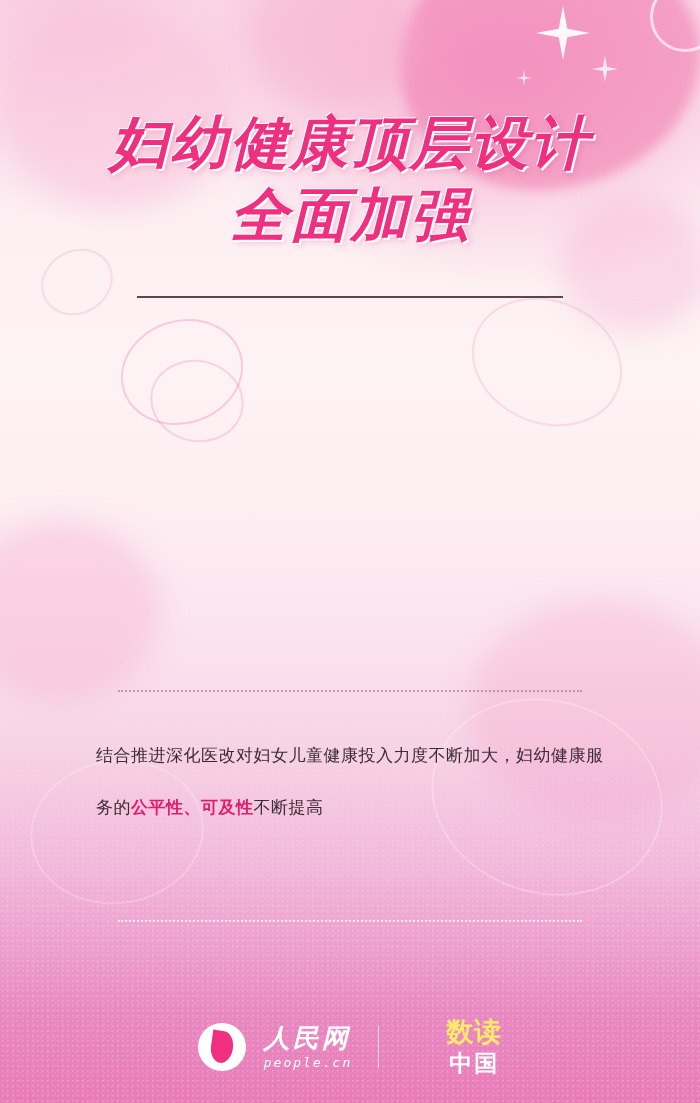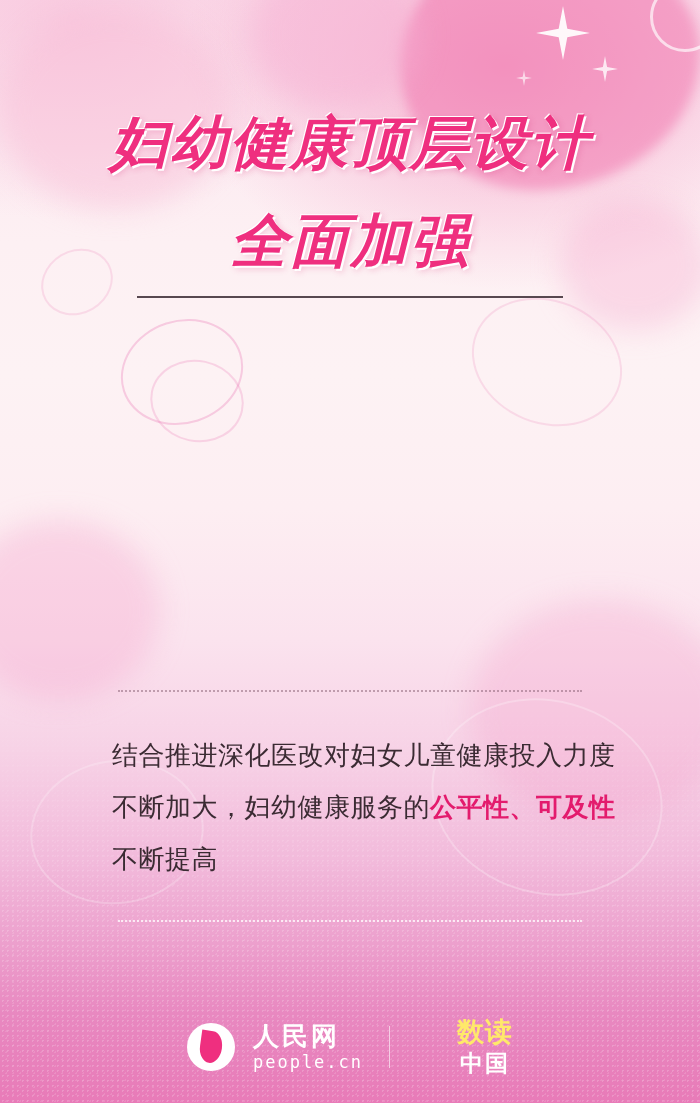--- a/index.html
+++ b/index.html
@@ -115,21 +115,21 @@
     font-weight: bold;
     font-style: italic;
     letter-spacing: 2px;
     color: #ef2f7f;
     text-shadow:
       2px 2px 0 #ffffff,
       -1px -1px 0 #ffffff,
       3px 3px 6px rgba(214,40,116,0.25);
   }
   .headline .line1 { font-size: 58px; line-height: 70px; text-align: center; }
-  .headline .line2 { font-size: 58px; line-height: 74px; margin-top: 26px; }
+  .headline .line2 { font-size: 58px; line-height: 74px; }
 
   .rule {
     position: absolute;
     left: 137px;
     top: 296px;
     width: 426px;
     height: 2px;
     background: #3a2a33;
     opacity: .85;
   }
@@ -171,25 +171,25 @@
     width: 464px;
     height: 0;
     border-top: 2px dotted rgba(120,80,100,0.45);
   }
   .dotted-top { top: 690px; }
   .dotted-bottom { top: 920px; border-top-color: rgba(255,255,255,0.75); }
 
   
   .para {
     position: absolute;
-    left: 112px;
+    left: 96px;
     top: 730px;
     width: 520px;
     font-family: Liberation Serif, serif;
-    font-size: 26px;
+    font-size: 17px;
     line-height: 52px;
     color: #3b2b33;
     letter-spacing: .5px;
   }
   .para .hl {
     color: #e31b6d;
     font-weight: bold;
   }
 
   
@@ -200,20 +200,21 @@
     width: 700px;
     display: flex;
     align-items: center;
     justify-content: center;
     gap: 26px;
   }
   .logo-people {
     display: flex;
     align-items: center;
     gap: 18px;
+    font-style: italic;
   }
   .people-mark {
     position: relative;
     width: 48px;
     height: 48px;
     border-radius: 50%;
     background: #ffffff;
   }
   .people-mark::after {
     content: "";
@@ -231,21 +232,21 @@
   }
   .people-cn {
     font-family: "DejaVu Sans", "Liberation Sans", sans-serif;
     font-size: 26px;
     font-weight: bold;
     color: #ffffff;
     letter-spacing: 3px;
   }
   .people-en {
     font-family: "DejaVu Sans Mono", "Liberation Mono", monospace;
-    font-size: 17px;
+    font-size: 13px;
     color: #ffffff;
     letter-spacing: 2px;
     margin-top: 5px;
   }
   .divider-v {
     width: 1px;
     height: 42px;
     background: rgba(255,255,255,0.6);
   }
   .logo-shudu {

